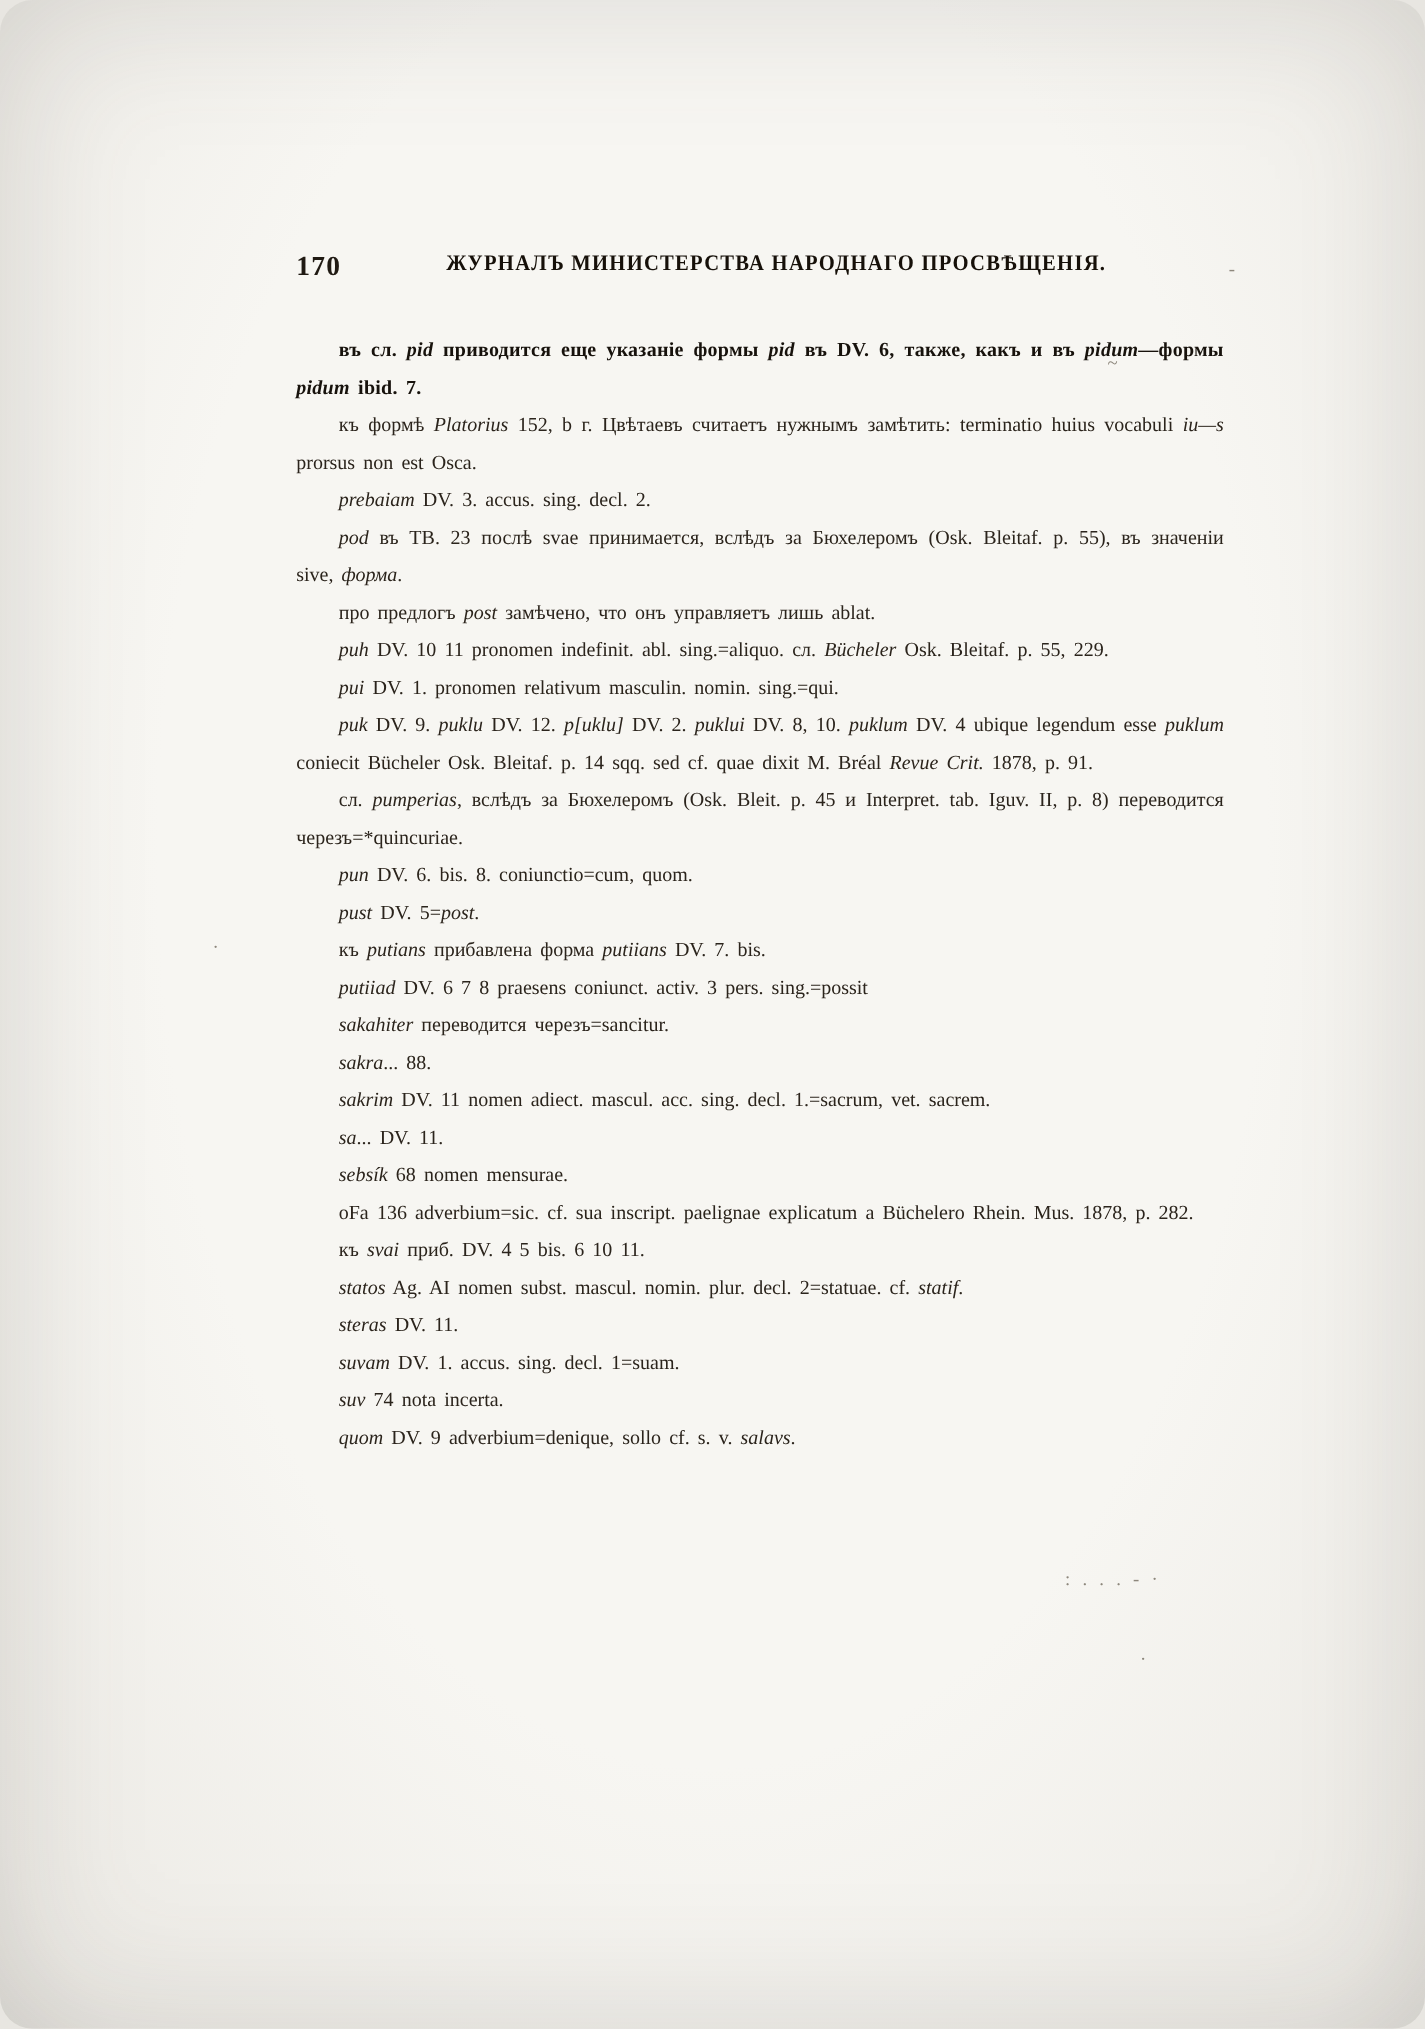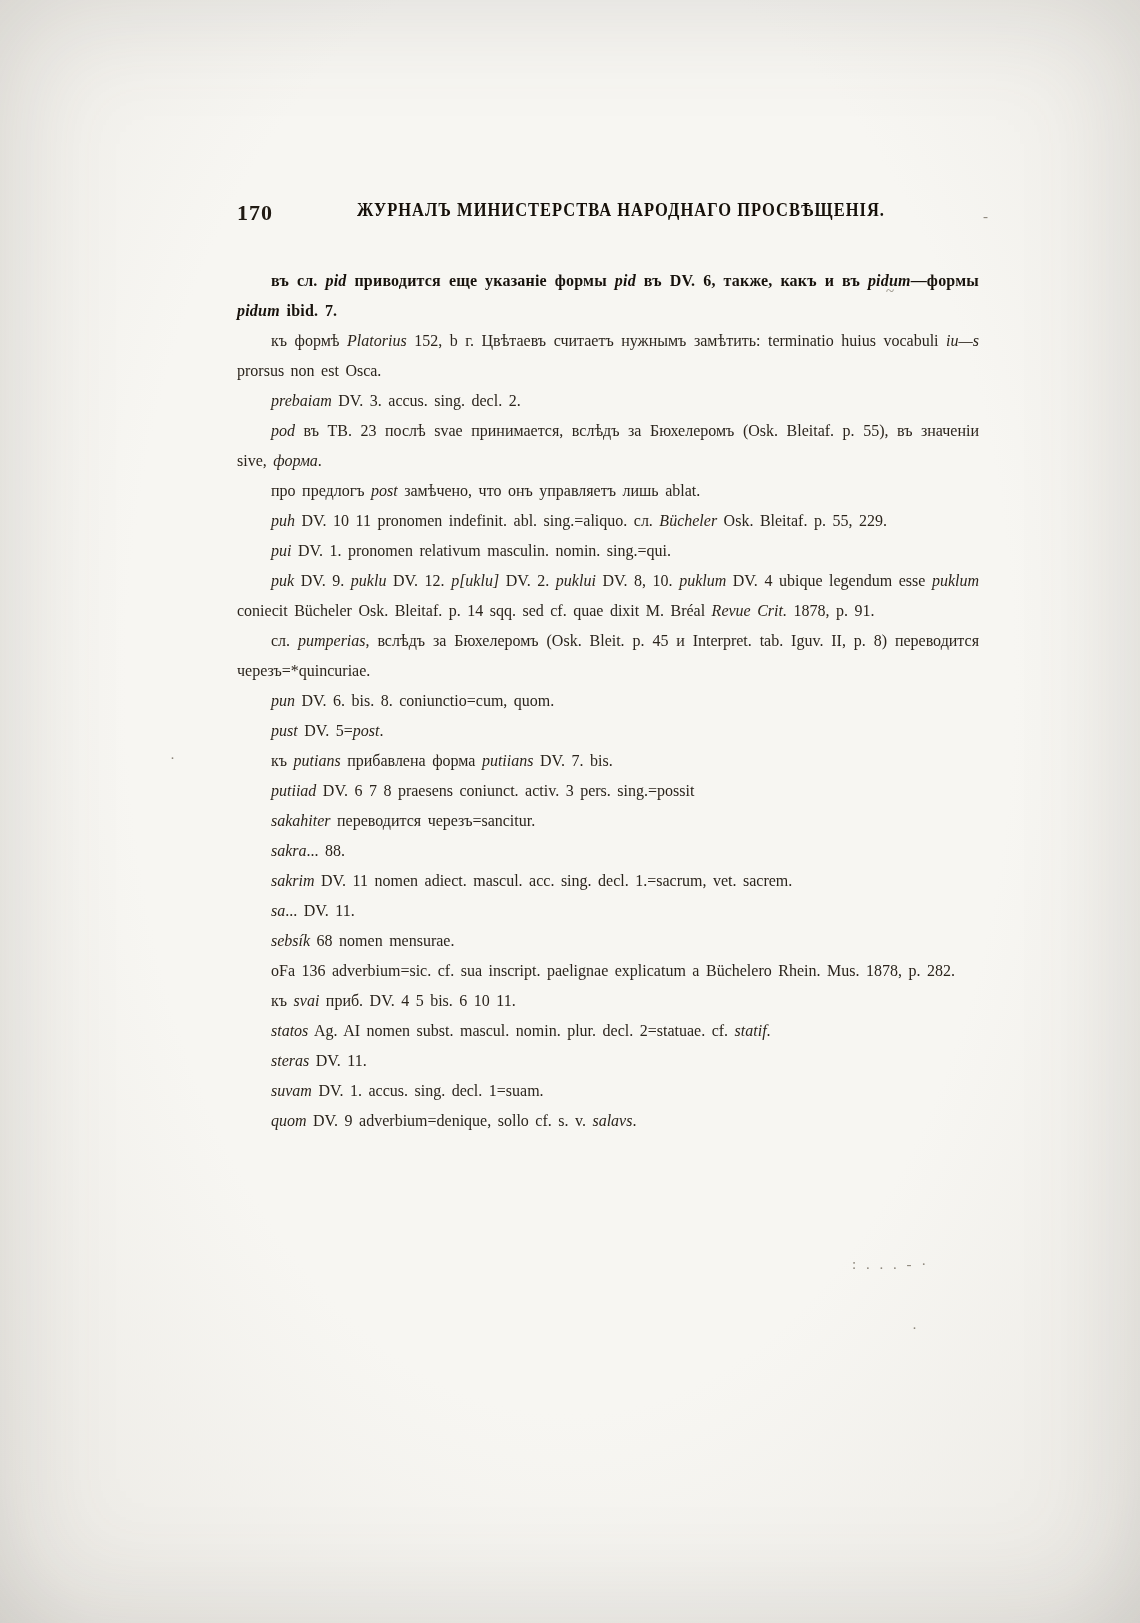--- a/index.html
+++ b/index.html
@@ -9,20 +9,21 @@
   }
   .page {
     position: relative;
     width: 1140px;
     height: 1623px;
     margin: 0 auto;
     background: radial-gradient(ellipse at 50% 42%, var(--paper, #f7f6f2) 55%, #edebe6 92%, #e6e4df 100%);
     overflow: hidden;
     font-family: "Liberation Serif", "DejaVu Serif", serif;
     color: var(--ink, #2b241c);
+    border-radius: 26px;
   }
   .page::after {
     content: "";
     position: absolute;
     inset: 0;
     pointer-events: none;
     box-shadow: inset 0 0 120px rgba(90,85,75,0.18);
   }
   .text-block {
     position: absolute;
@@ -107,20 +108,21 @@
         <p class="para"><span class="it">sakahiter</span><span> переводится черезъ=sancitur.</span></p>
         <p class="para"><span class="it">sakra</span><span>... 88.</span></p>
         <p class="para"><span class="it">sakrim</span><span> DV. 11 nomen adiect. mascul. acc. sing. decl. 1.=sacrum, vet. sacrem.</span></p>
         <p class="para"><span class="it">sa</span><span>... DV. 11.</span></p>
         <p class="para"><span class="it">sebsík</span><span> 68 nomen mensurae.</span></p>
         <p class="para"><span>оFа 136 adverbium=sic. cf. sua inscript. paelignae explicatum a Büchelero Rhein. Mus. 1878, p. 282.</span></p>
         <p class="para"><span>къ </span><span class="it">svai</span><span> приб. DV. 4 5 bis. 6 10 11.</span></p>
         <p class="para"><span class="it">statos</span><span> Ag. AI nomen subst. mascul. nomin. plur. decl. 2=statuae. cf. </span><span class="it">statif</span><span>.</span></p>
         <p class="para"><span class="it">steras</span><span> DV. 11.</span></p>
         <p class="para"><span class="it">suvam</span><span> DV. 1. accus. sing. decl. 1=suam.</span></p>
+        <p class="para"><span class="it">suv</span><span> 74 nota incerta.</span></p>
         <p class="para"><span class="it">quom</span><span> DV. 9 adverbium=denique, sollo cf. s. v. </span><span class="it">salavs</span><span>.</span></p>
       </div>
   </div>
 <span class="artifact" style="left: 983px; top: 208px;">-</span>
     <span class="artifact" style="left: 886px; top: 283px;">~</span>
     <span class="artifact" style="left: 170px; top: 750px;">·</span>
     <span class="artifact" style="left: 852px; top: 1256px;">: . . .  - ·</span>
     <span class="artifact" style="left: 912px; top: 1320px;">·</span>
   </div>
 

